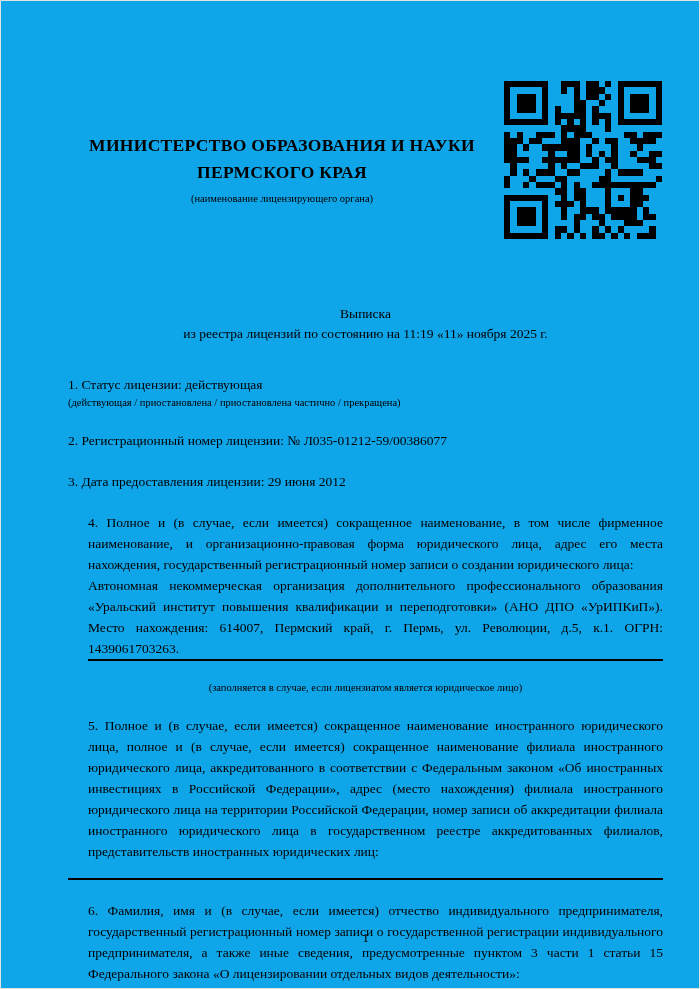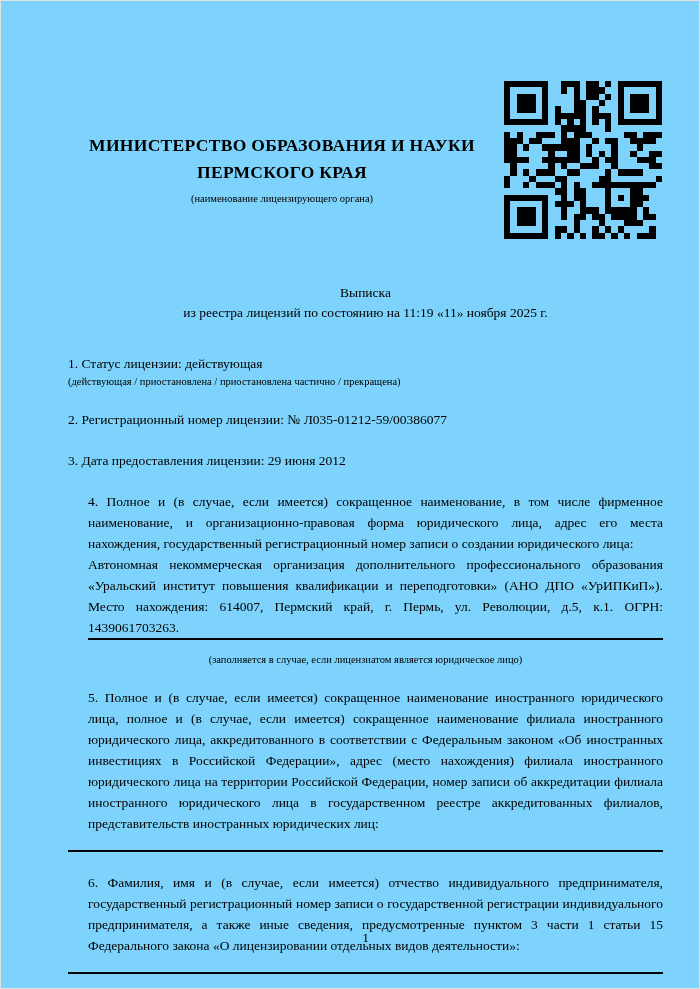--- a/index.html
+++ b/index.html
@@ -6,21 +6,21 @@
   * { margin: 0; padding: 0; box-sizing: border-box; }
   html, body { background: #ffffff; }
   body {
     font-family: "Liberation Serif", "DejaVu Serif", serif;
     color: #000000;
   }
   .page {
     position: relative;
     width: 700px;
     height: 989px;
-    background: #7dd3fc;
+    background: #0ea5e9;
     border: 1px solid #e3e3e3;
     overflow: hidden;
   }
   .content {
     position: absolute;
     left: 67px;
     right: 36px;
     top: 0;
   }
 
@@ -51,21 +51,21 @@
     position: absolute;
     top: 80px;
     right: 1px;
     width: 158px;
     height: 158px;
   }
   .qr-box svg { display: block; width: 158px; height: 158px; shape-rendering: crispEdges; }
 
   
   .title-block {
-    margin-top: 32px;
+    margin-top: 53px;
     text-align: center;
     font-size: 13.5px;
     line-height: 19.5px;
   }
 
   
   .items {
     margin-top: 31px;
     font-size: 13.5px;
     line-height: 21px;
@@ -77,21 +77,21 @@
     text-align: left;
     font-size: 10.5px;
     line-height: 15px;
   }
   .underlined { border-bottom: 2px solid #000000; }
   .blank-value { height: 18px; }
   .rule-caption {
     text-align: center;
     font-size: 10.5px;
     line-height: 15px;
-    padding-top: 12px;
+    padding-top: 19px;
   }
 
   
   .page-number {
     position: absolute;
     bottom: 42px;
     left: 67px;
     right: 36px;
     text-align: center;
     font-size: 13.5px;

